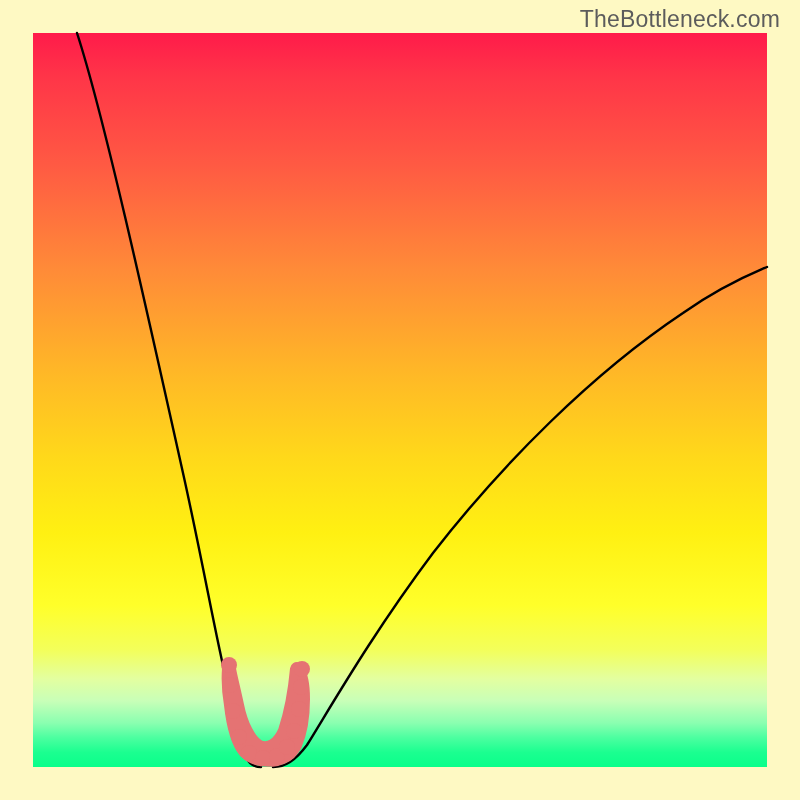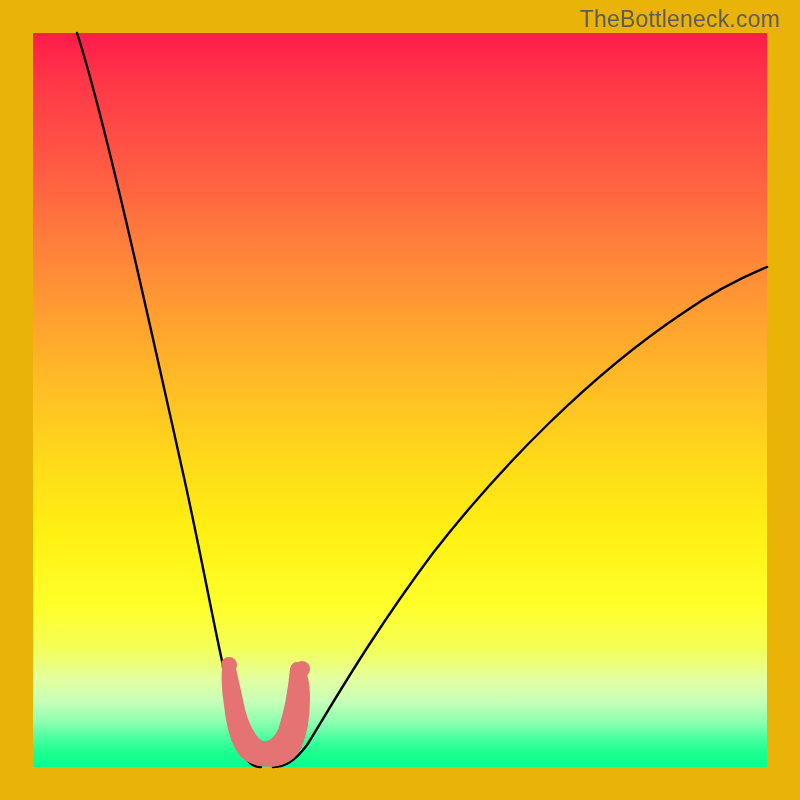--- a/index.html
+++ b/index.html
@@ -10,21 +10,21 @@
     overflow: hidden;
     background: #000;
     font-family: Arial, Helvetica, sans-serif;
   }
   .frame {
     position: absolute;
     left: 0;
     top: 0;
     width: 800px;
     height: 800px;
-    background: #eab308;
+    background: #fef9c3;
   }
   .plot-bg {
     position: absolute;
     left: 33px;
     top: 33px;
     width: 734px;
     height: 734px;
     background: linear-gradient(to bottom,
       #ff1b4a 0%,
       #ff3548 6%,

